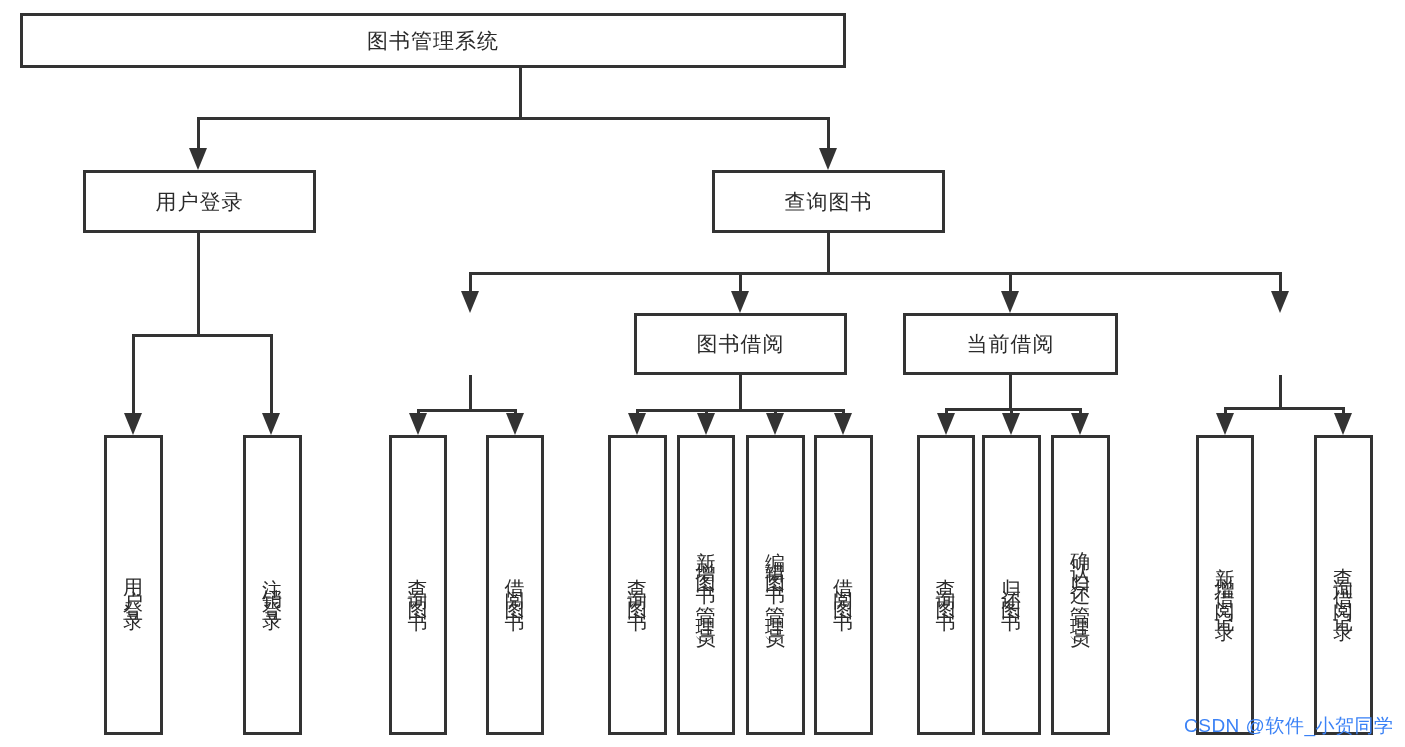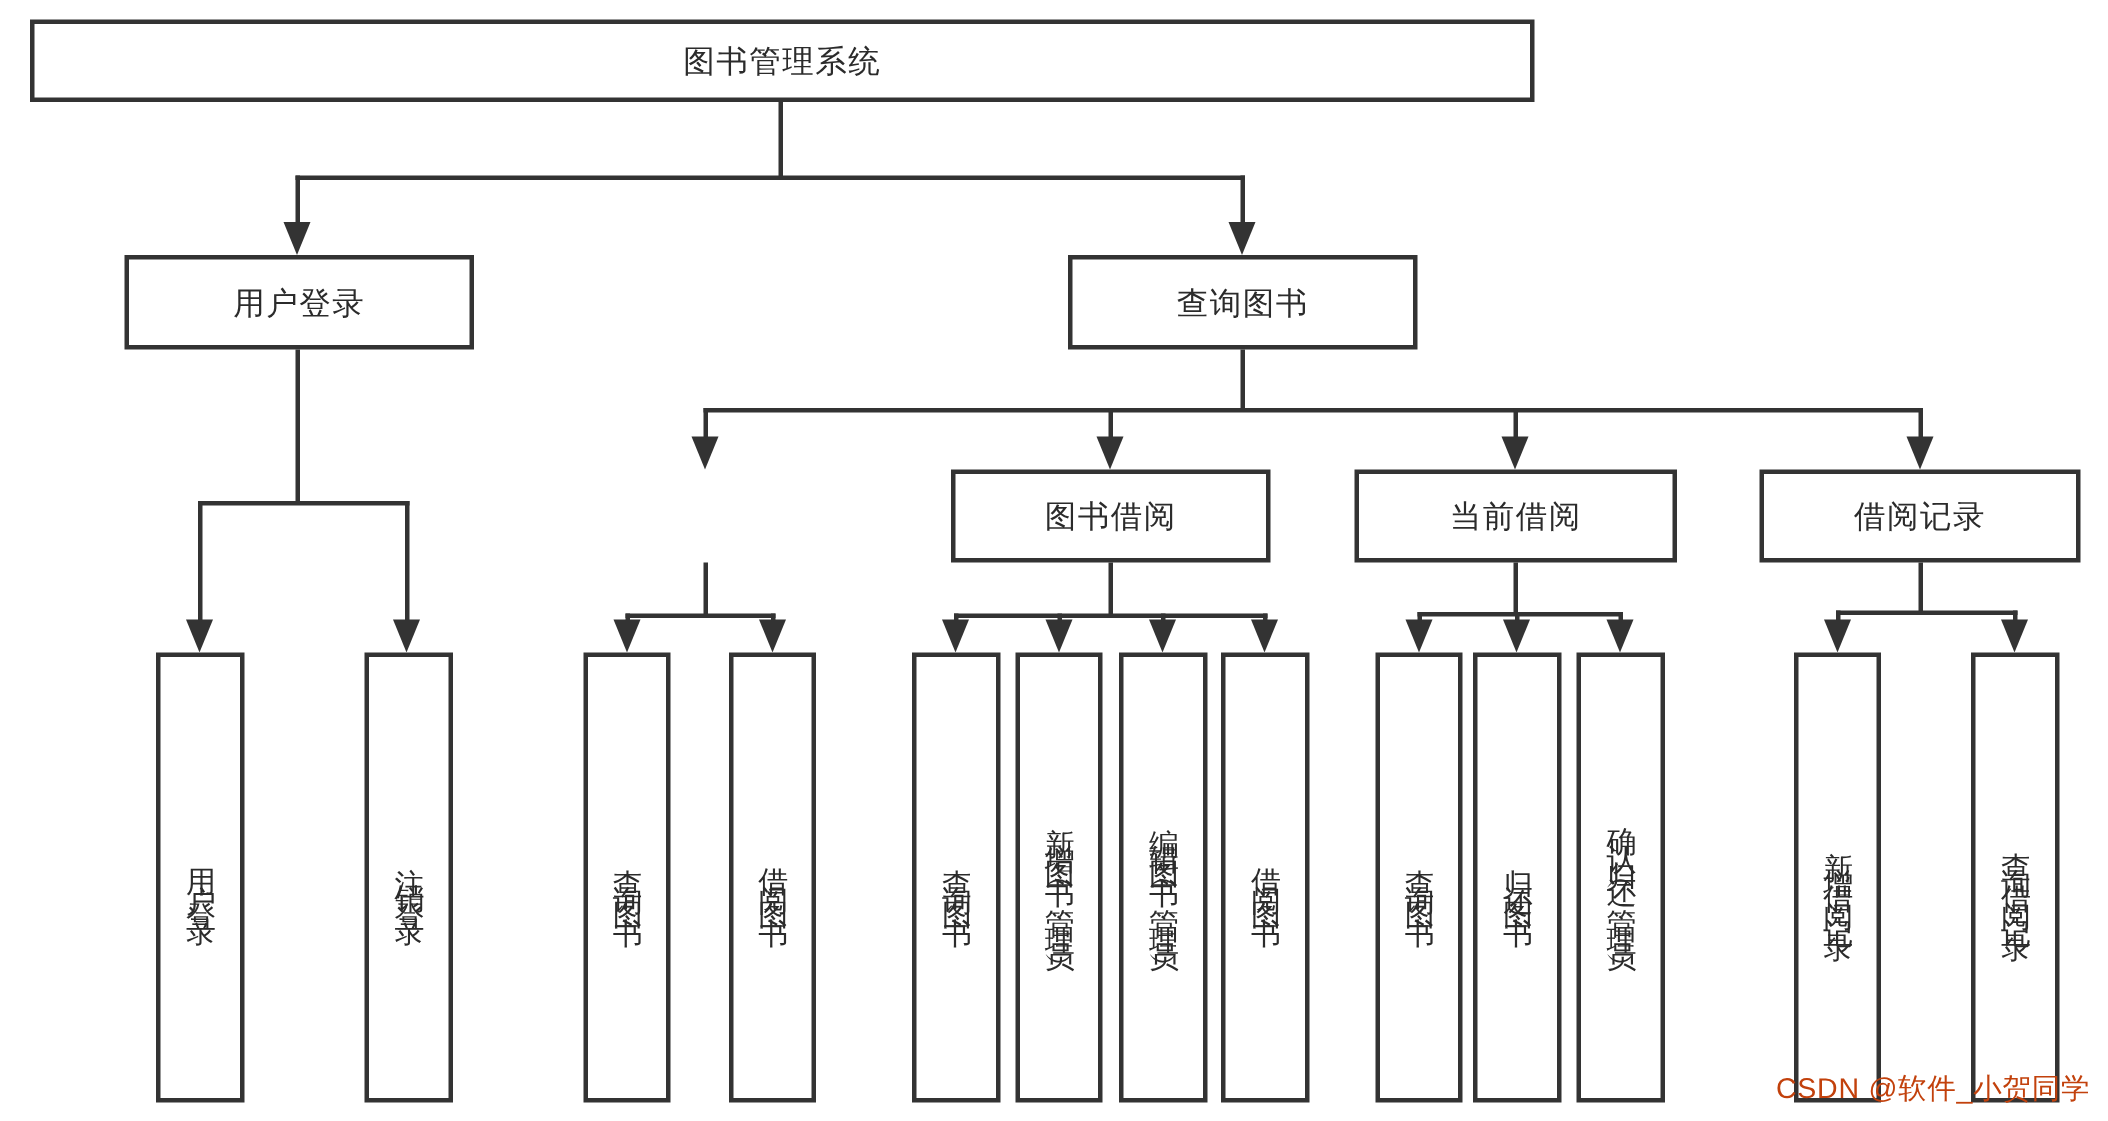--- a/index.html
+++ b/index.html
@@ -24,29 +24,29 @@
   .hline,.vline{position:absolute;background:#333333;}
   .hline{height:3px;}
   .vline{width:3px;}
   .arrow{
     position:absolute;width:0;height:0;
     border-left:9px solid transparent;border-right:9px solid transparent;
     border-top:22px solid #333333;
   }
   .watermark{
     position:absolute;left:1184px;top:713px;z-index:10;
-    font-size:19px;color:#c2410c;letter-spacing:0.5px;white-space:nowrap;
+    font-size:19px;color:#3b82f6;letter-spacing:0.5px;white-space:nowrap;
   }
 </style>
 </head>
 <body>
 
 <div class="canvas">
 
-  <div class="node" style="left:20px;top:13px;width:1003px;height:55px;">
+  <div class="node" style="left:20px;top:13px;width:826px;height:55px;">
     <span>图书管理系统</span>
   </div>
 
   <div class="vline" style="left:519px;top:68px;height:50px;"></div>
   <div class="hline" style="left:197px;top:117px;width:633px;"></div>
   <div class="vline" style="left:197px;top:117px;height:34px;"></div>
   <div class="arrow" style="left:189px;top:148px;"></div>
   <div class="vline" style="left:827px;top:117px;height:34px;"></div>
   <div class="arrow" style="left:819px;top:148px;"></div>
 
@@ -73,23 +73,20 @@
   <div class="vline" style="left:1009px;top:272px;height:21px;"></div>
   <div class="arrow" style="left:1001px;top:291px;"></div>
   <div class="vline" style="left:1279px;top:272px;height:21px;"></div>
   <div class="arrow" style="left:1271px;top:291px;"></div>
 
   <div class="node" style="left:634px;top:313px;width:213px;height:62px;">
     <span>图书借阅</span>
   </div>
   <div class="node" style="left:903px;top:313px;width:215px;height:62px;">
     <span>当前借阅</span>
-  </div>
-  <div class="node" style="left:1173px;top:313px;width:214px;height:62px;">
-    <span>借阅记录</span>
   </div>
 
   <div class="vline" style="left:469px;top:375px;height:36px;"></div>
   <div class="hline" style="left:417px;top:409px;width:100px;"></div>
   <div class="vline" style="left:417px;top:409px;height:9px;"></div>
   <div class="arrow" style="left:409px;top:413px;"></div>
   <div class="vline" style="left:514px;top:409px;height:9px;"></div>
   <div class="arrow" style="left:506px;top:413px;"></div>
 
   <div class="vline" style="left:739px;top:375px;height:36px;"></div>

